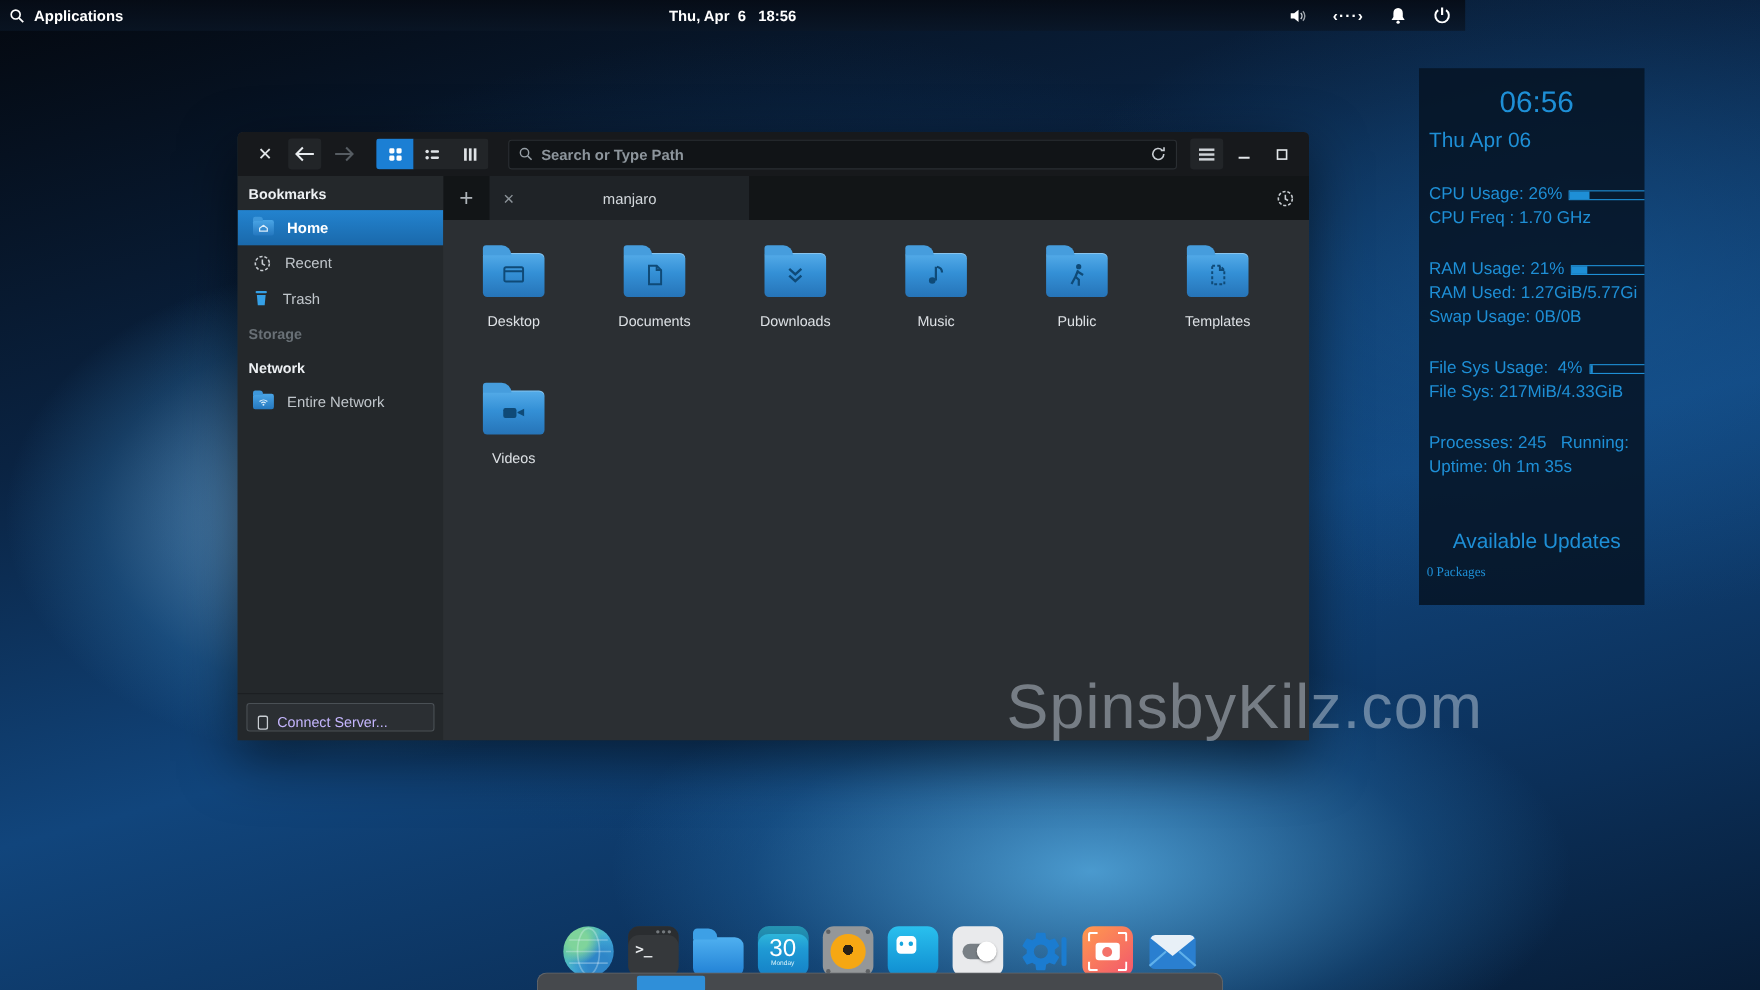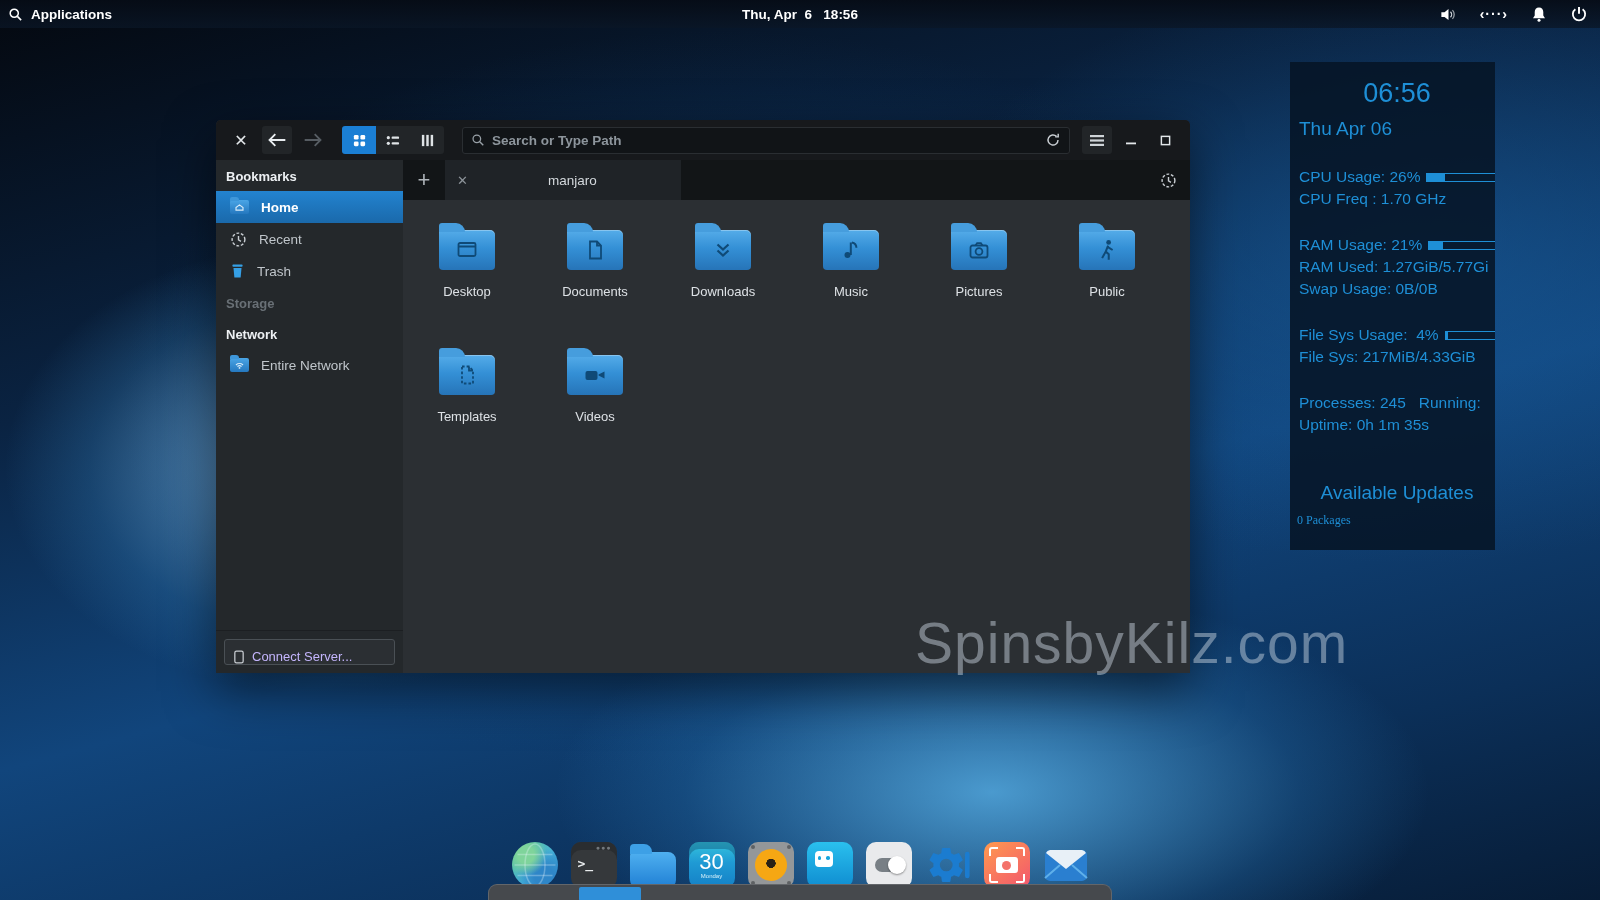--- a/index.html
+++ b/index.html
@@ -9,21 +9,21 @@
     position:relative;
     background:
       radial-gradient(ellipse 420px 300px at 20% 52%, rgba(140,200,245,.75), rgba(60,140,200,.25) 55%, transparent 75%),
       radial-gradient(ellipse 560px 260px at 62% 88%, rgba(90,180,235,.8), rgba(40,120,185,.3) 55%, transparent 78%),
       radial-gradient(ellipse 700px 420px at 88% 30%, rgba(25,95,160,.55), transparent 70%),
       radial-gradient(ellipse 800px 500px at 45% 45%, rgba(18,70,125,.6), transparent 75%),
       linear-gradient(165deg, #04080f 0%, #0a2342 32%, #11457c 58%, #0b2f58 82%, #071c36 100%);
   }
 
   
-  .panel { position:absolute; top:0; left:0; width:1600px; height:28px;
+  .panel { position:absolute; top:0; left:0; width:1332px; height:28px;
     background:linear-gradient(180deg, rgba(6,12,22,.93), rgba(10,22,38,.78));
     display:flex; align-items:center; color:#fff; z-index:50; }
   .panel-left { display:flex; align-items:center; gap:8px; padding-left:8px; font-weight:bold; font-size:13.5px; }
   .panel-clock { position:absolute; left:50%; transform:translateX(-50%); font-weight:bold; font-size:13.5px; white-space:pre; }
   .panel-right { position:absolute; right:12px; display:flex; align-items:center; gap:22px; }
   .tray-glyph { font-size:14px; font-weight:bold; letter-spacing:1px; color:#fff; }
 
   
   .win { position:absolute; left:216px; top:120px; width:974px; height:553px;
     border-radius:5px 5px 0 0; box-shadow:0 18px 50px rgba(0,0,0,.55);
@@ -348,30 +348,20 @@
             <div class="folder">
               <svg width="26" height="24" viewBox="0 0 24 24">
                   <circle cx="8.5" cy="17" r="3" fill="#0f4a77"></circle>
                   <rect x="10.8" y="4.5" width="2" height="12.5" fill="#0f4a77"></rect>
                   <path d="M12.8 4.5c2.8.6 4.6 2.3 4.6 5.2" fill="none" stroke="#0f4a77" stroke-width="2"></path>
                 </svg>
             </div>
             <div class="flabel">Music</div>
           </div>
 
-          <div class="fcell">
-            <div class="folder">
-              <svg width="26" height="24" viewBox="0 0 24 24">
-                  <rect x="3.5" y="7.5" width="17" height="12" rx="2" fill="none" stroke="#0f4a77" stroke-width="1.8"></rect>
-                  <circle cx="12" cy="13.5" r="3.4" fill="none" stroke="#0f4a77" stroke-width="1.8"></circle>
-                  <path d="M8.5 7.5l1.6-2.3h3.8l1.6 2.3" fill="none" stroke="#0f4a77" stroke-width="1.8"></path>
-                </svg>
-            </div>
-            <div class="flabel">Pictures</div>
-          </div>
 
           <div class="fcell">
             <div class="folder">
               <svg width="26" height="26" viewBox="0 0 24 24">
                   <circle cx="13.5" cy="5" r="2.2" fill="#0f4a77"></circle>
                   <path d="M13 8l-2.2 5.5 2.8 2.5v5 M10.8 13.5L7.5 19.5 M13.2 9.5l4 2.5" fill="none" stroke="#0f4a77" stroke-width="1.9"></path>
                 </svg>
             </div>
             <div class="flabel">Public</div>
           </div>

